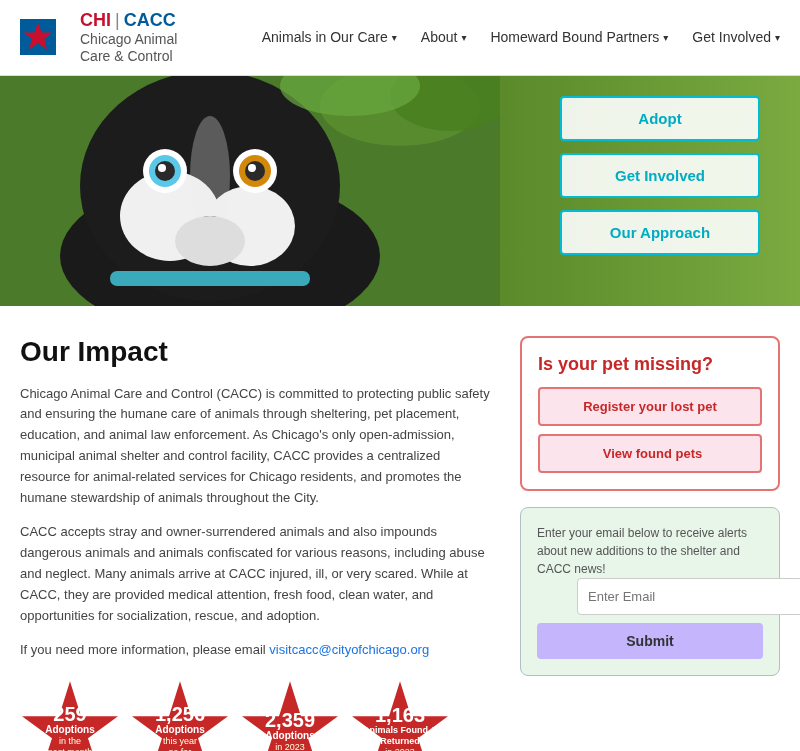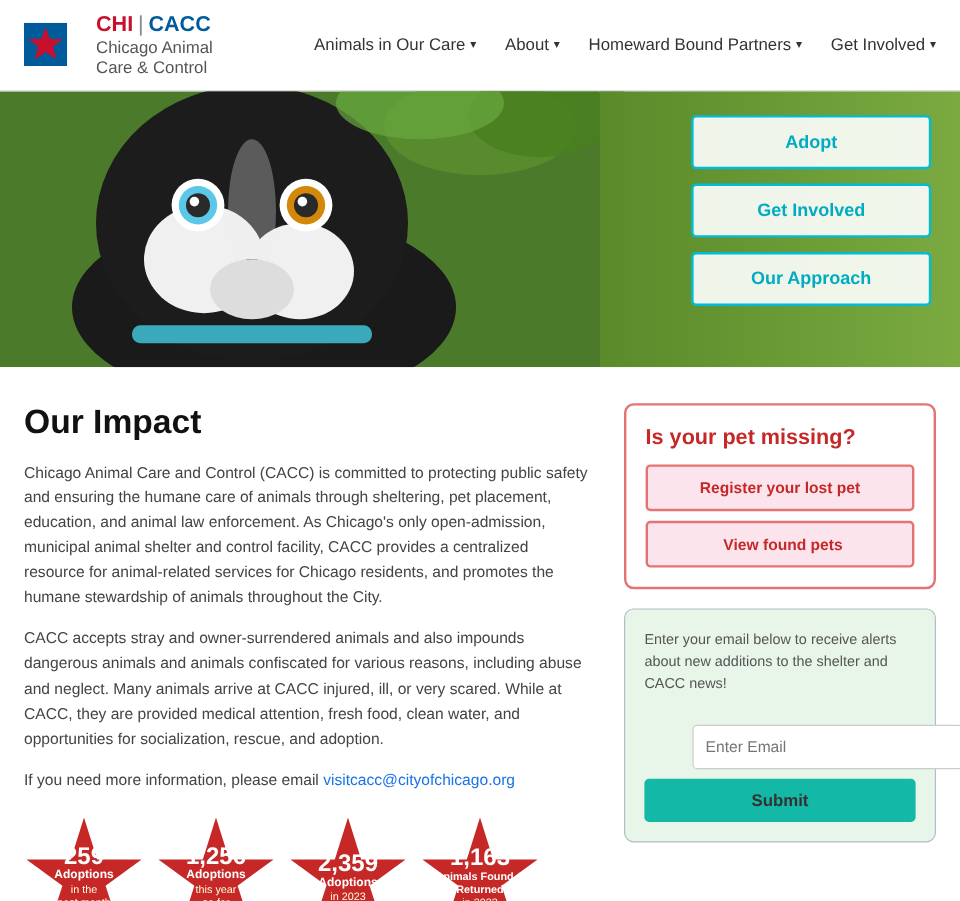--- a/index.html
+++ b/index.html
@@ -15,21 +15,21 @@
     nav ul { display: flex; list-style: none; gap: 24px; }
     nav ul li a {
       text-decoration: none; color: #333; font-size: 14px;
       display: flex; align-items: center; gap: 4px;
     }
     nav ul li a .chevron { font-size: 10px; color: #333; }
 
     
     .hero { position: relative; width: 800px; height: 230px; overflow: hidden; }
     .hero-buttons {
-      position: absolute; right: 24px; top: 20px;
+      position: absolute; right: 40px; top: 20px;
       display: flex; flex-direction: column; gap: 12px;
     }
     .hero-btn {
       width: 200px; padding: 12px 20px;
       border: 2px solid #00bcd4; background: rgba(255,255,255,0.9);
       color: #00acc1; font-size: 15px; font-weight: 600;
       border-radius: 4px; cursor: pointer; text-align: center;
       transition: background 0.2s;
     }
 
@@ -71,27 +71,27 @@
       color: #c62828; font-size: 13px; font-weight: 600;
       border-radius: 4px; cursor: pointer;
     }
     .missing-btn:last-child { margin-bottom: 0; padding-left: 15px; }
 
     .newsletter-card {
       border: 1px solid #b0bec5; border-radius: 8px; padding: 16px;
       background: #e8f5e9;
     }
     .newsletter-title { color: #1a237e; font-size: 20px; font-weight: bold; margin-bottom: 8px; }
-    .newsletter-text { font-size: 12px; color: #555; margin-bottom: 26px; line-height: 1.5; }
+    .newsletter-text { font-size: 12px; color: #555; margin-bottom: 0; line-height: 1.5; }
     .newsletter-input {
       width: 100%; padding: 10px; border: 1px solid #ccc; border-radius: 4px;
       font-size: 13px; margin-bottom: 8px; background: #fff; margin-left: 40px;
     }
     .newsletter-submit {
-      width: 100%; padding: 10px; background: #14b8a6; border: none;
+      width: 100%; padding: 10px; background: #c4b5fd; border: none;
       border-radius: 4px; font-size: 14px; font-weight: 600; color: #333;
       cursor: pointer;
     }
 
     
     .star-bg {
       width: 100px; height: 100px;
       clip-path: polygon(50% 0%, 61% 35%, 98% 35%, 68% 57%, 79% 91%, 50% 70%, 21% 91%, 32% 57%, 2% 35%, 39% 35%);
       background: #c62828;
       position: absolute; top: 0; left: 0;

